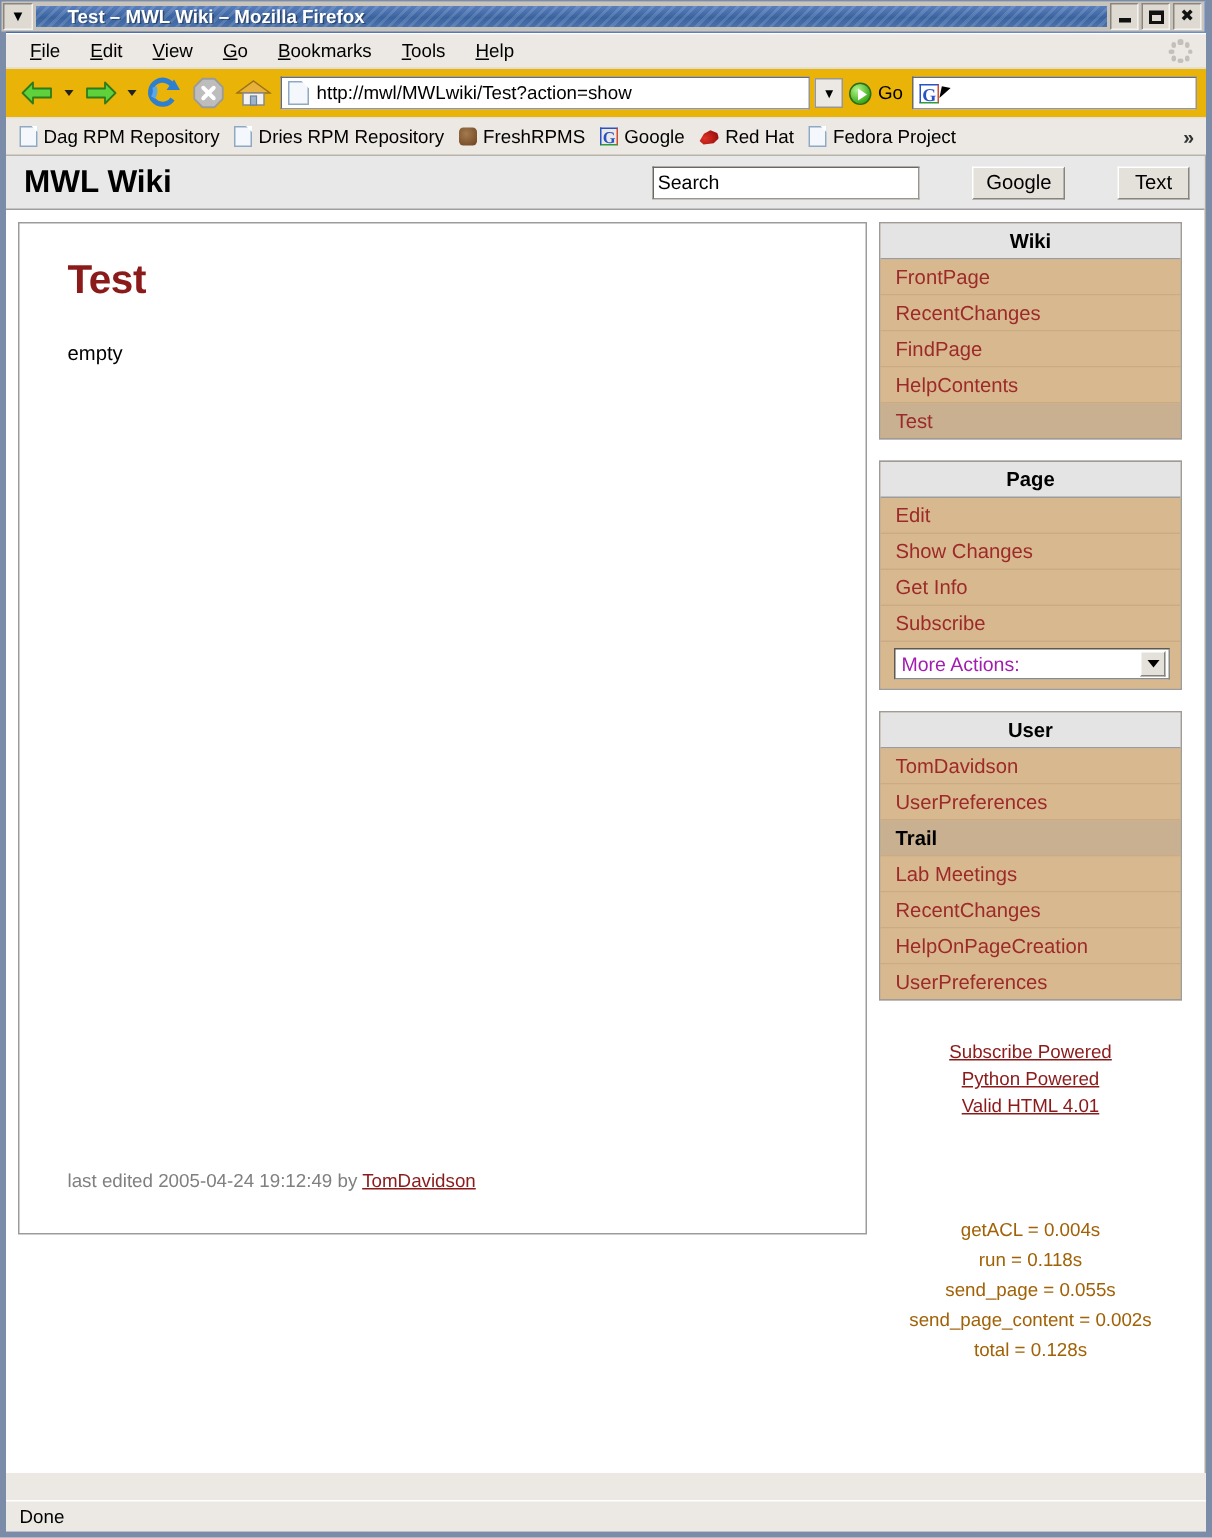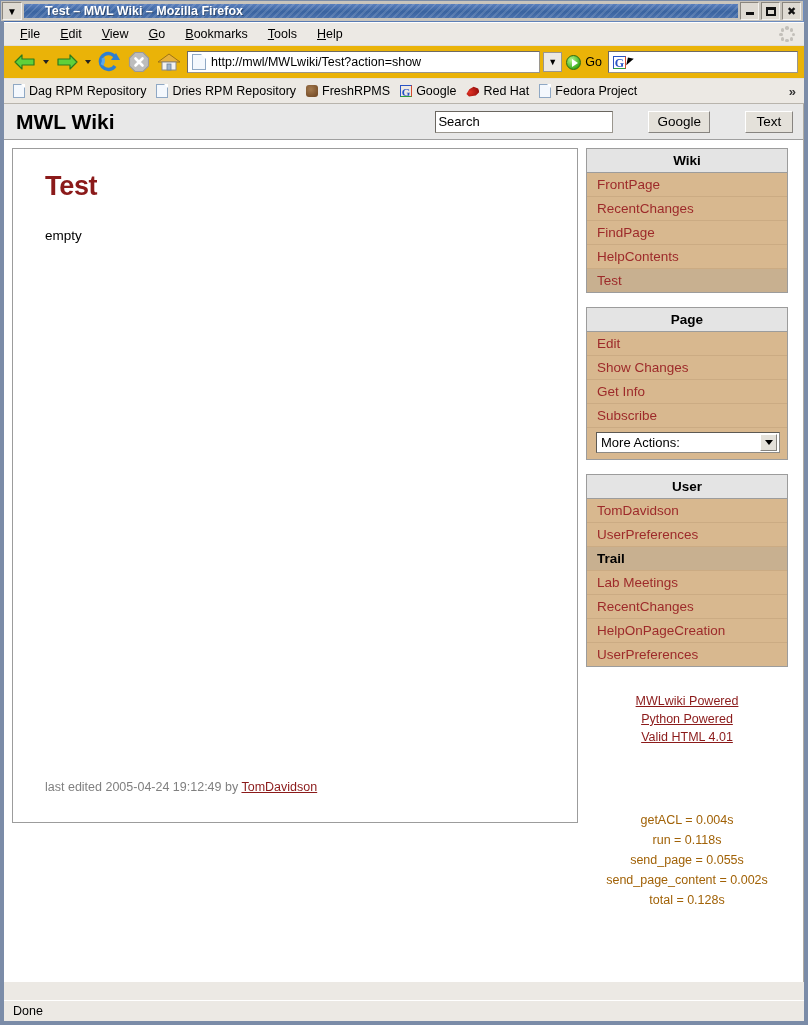--- a/index.html
+++ b/index.html
@@ -436,21 +436,21 @@
     height: 21px;
     background: #ffffff;
     border: 1px solid #8d8a85;
     border-top-color: #5c5953;
     border-left-color: #5c5953;
     box-sizing: border-box;
     display: flex;
     align-items: center;
     justify-content: space-between;
     font-size: 13px;
-    color: #000000;
+    color: #a21caf;
     padding-left: 4px;
   }
   .nav-select .arrowbtn {
     width: 17px; height: 17px;
     margin-right: 2px;
     background: #e4e1da;
     border: 1px solid #86837e;
     border-top-color: #ffffff;
     border-left-color: #ffffff;
     display: flex; align-items: center; justify-content: center;
@@ -684,21 +684,21 @@
             <div class="nav-item">TomDavidson</div>
             <div class="nav-item">UserPreferences</div>
             <div class="nav-item subheader">Trail</div>
             <div class="nav-item">Lab Meetings</div>
             <div class="nav-item">RecentChanges</div>
             <div class="nav-item">HelpOnPageCreation</div>
             <div class="nav-item">UserPreferences</div>
           </div>
 
           <div class="credits">
-            <a href="#">MWLwiki Powered</a>
+            <a href="#">Subscribe Powered</a>
             <a href="#">Python Powered</a>
             <a href="#">Valid HTML 4.01</a>
           </div>
 
           <div class="timings">
             <div>getACL = 0.004s</div>
             <div>run = 0.118s</div>
             <div>send_page = 0.055s</div>
             <div>send_page_content = 0.002s</div>
             <div>total = 0.128s</div>

